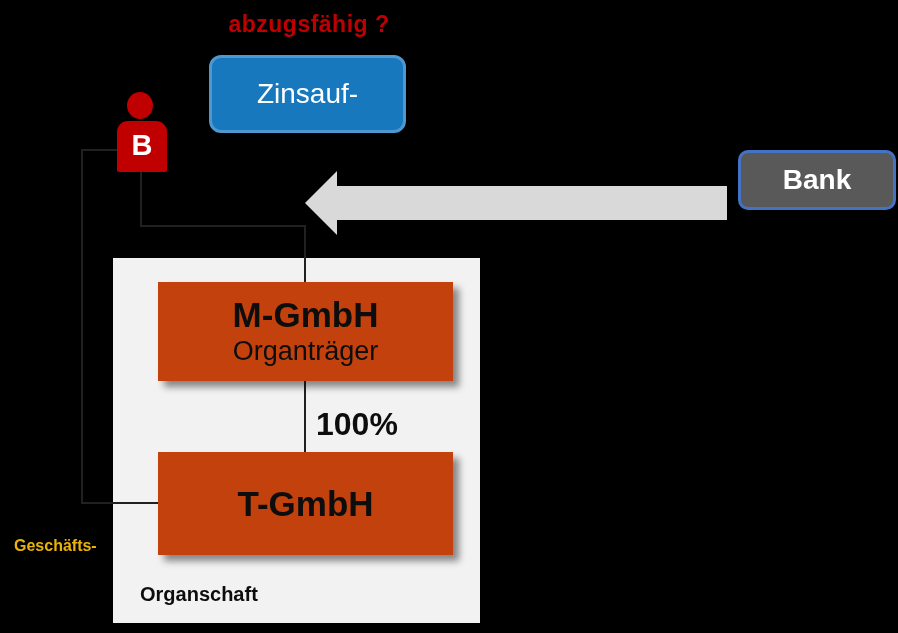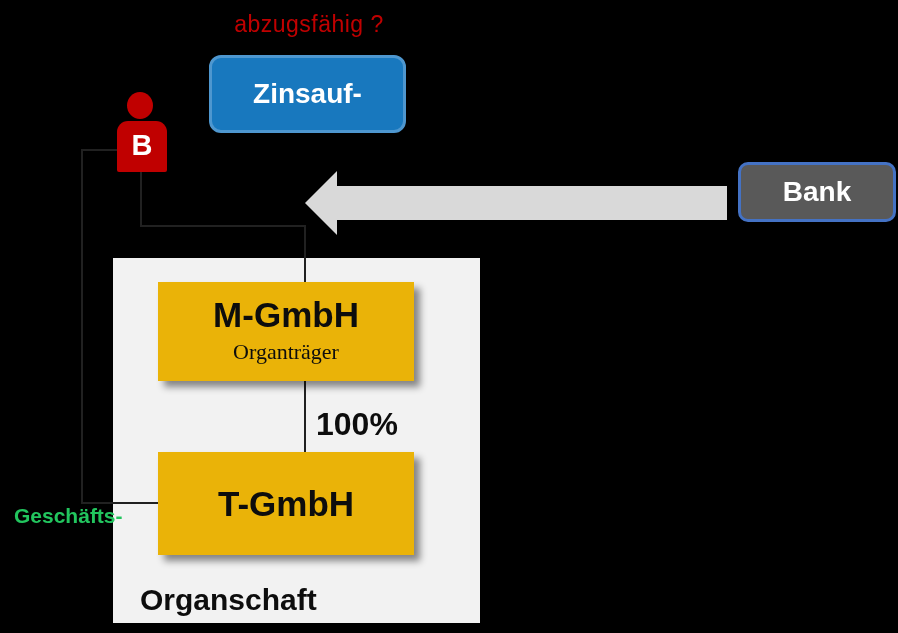--- a/index.html
+++ b/index.html
@@ -17,36 +17,36 @@
   }
   
   .question-label {
     position: absolute;
     left: 209px;
     top: 11px;
     width: 200px;
     text-align: center;
     color: #C00000;
     font-size: 23px;
-    font-weight: normal;
+    font-weight: bold;
     letter-spacing: 0.5px;
   }
   
   .zins-box {
     position: absolute;
     left: 209px;
     top: 55px;
     width: 191px;
     height: 72px;
     background: #1878BE;
     border: 3px solid #4E97CF;
     border-radius: 12px;
     color: #fff;
     font-size: 28px;
-    font-weight: bold;
+    font-weight: normal;
     text-align: center;
     display: flex;
     flex-direction: column;
     justify-content: center;
     line-height: 34px;
   }
   
   .person-head {
     position: absolute;
     left: 127px;
@@ -67,21 +67,21 @@
     color: #fff;
     font-size: 29px;
     font-weight: bold;
     text-align: center;
     line-height: 48px;
   }
   
   .bank-box {
     position: absolute;
     left: 738px;
-    top: 162px;
+    top: 150px;
     width: 152px;
     height: 54px;
     background: #595959;
     border: 3px solid #4472C4;
     border-radius: 10px;
     color: #fff;
     font-size: 28px;
     font-weight: bold;
     text-align: center;
     line-height: 54px;
@@ -98,66 +98,65 @@
     left: 113px;
     top: 258px;
     width: 367px;
     height: 365px;
     background: #F2F2F2;
   }
   
   .company-box {
     position: absolute;
     left: 158px;
-    width: 256px;
-    background: #eab308;
+    width: 295px;
+    background: #c2410c;
     box-shadow: 6px 6px 7px rgba(0,0,0,0.45);
     text-align: center;
     color: #0d0d0d;
     display: flex;
     flex-direction: column;
     justify-content: center;
   }
   .company-box .title {
     font-size: 35px;
     font-weight: bold;
     line-height: 40px;
   }
   .company-box .subtitle {
-    font-size: 22px;
+    font-size: 27px;
     line-height: 33px;
-    font-family: Liberation Serif, serif;
   }
   #m-gmbh-box { top: 282px; height: 99px; }
   #t-gmbh-box { top: 452px; height: 103px; }
   
   .ownership-label {
     position: absolute;
     left: 316px;
     top: 406px;
     color: #0d0d0d;
     font-size: 32px;
     font-weight: bold;
   }
   
   .group-label {
     position: absolute;
     left: 140px;
     top: 583px;
     color: #0d0d0d;
-    font-size: 30px;
+    font-size: 20px;
     font-weight: bold;
   }
   
   .manager-label {
     position: absolute;
     left: 14px;
-    top: 501px;
-    color: #22c55e;
-    font-size: 21px;
+    top: 531px;
+    color: #eab308;
+    font-size: 16px;
     font-weight: bold;
     line-height: 29px;
   }
   
   .line {
     position: absolute;
     background: #212121;
   }
   
   #line-b-left        { left: 81px;  top: 149px; width: 37px;  height: 2px; }

